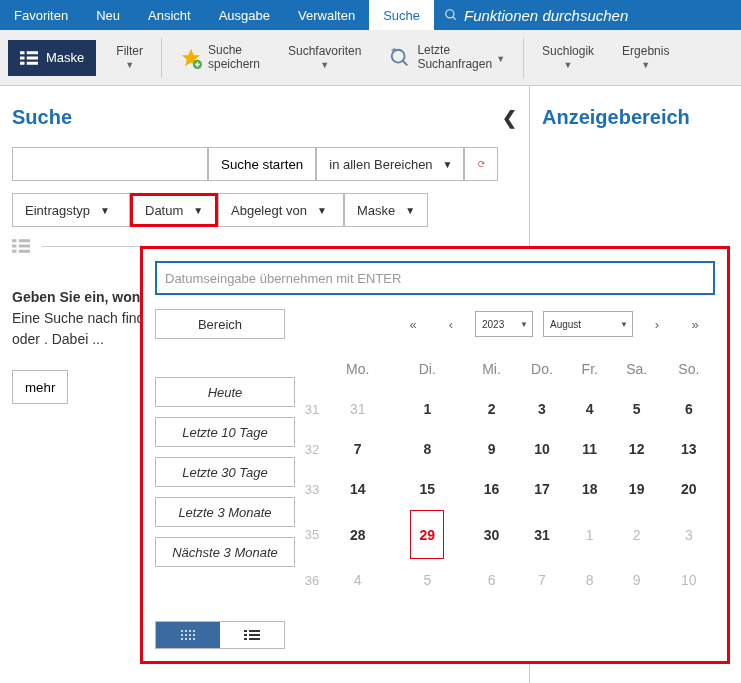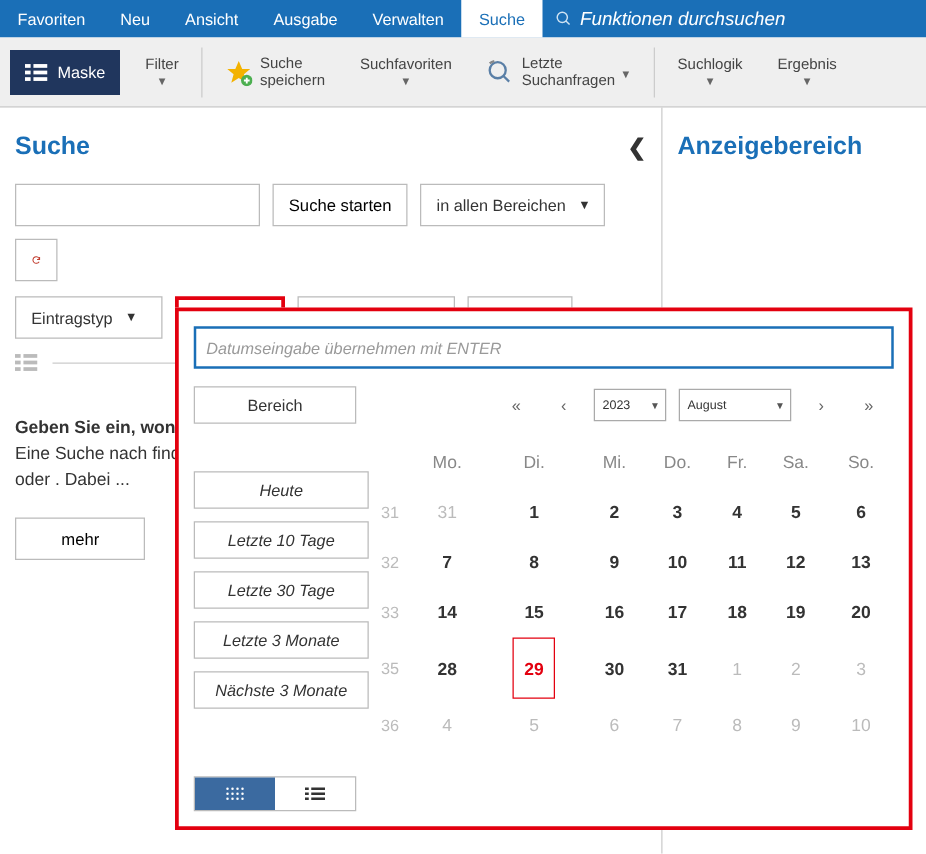--- a/index.html
+++ b/index.html
@@ -24,40 +24,40 @@
   .tb-sep { width:1px; background:#ccc; height:40px; margin:0 4px; }
   .tb-icon { margin-right:6px; }
 
   
   .body { display:flex; height: calc(683px - 30px - 56px); }
   .left { width: 530px; position:relative; padding: 14px 12px; border-right:1px solid #ccc;}
   .right { flex:1; padding: 14px 12px; }
   .h1 { color:#1a6fb7; font-size:20px; font-weight:700; margin:6px 0 18px 0; display:flex; justify-content:space-between; align-items:center;}
   .h1 .chev { color:#333; font-size:18px; cursor:pointer; }
 
-  .row { display:flex; gap:10px; margin-bottom:12px; flex-wrap:wrap;margin-top:10px;}
+  .row { display:flex; margin-bottom:12px; flex-wrap:wrap;margin-top:10px;}
   .inp { height:34px; border:1px solid #bbb; padding:0 8px; background:#fff; }
   .btn { height:34px; border:1px solid #bbb; background:#fff; padding:0 12px; cursor:pointer; display:flex; align-items:center; gap:6px; }
   .dropdown { height:34px; border:1px solid #bbb; background:#fff; padding:0 8px 0 12px; display:flex; align-items:center; gap:10px; cursor:pointer; }
   .dropdown .caret { font-size:10px; color:#333;}
   .refresh { width:34px; justify-content:center; color:#c0392b; }
 
   .hilite-red { border:3px solid #e3000f !important; }
 
   .panel-bar { display:flex; align-items:center; gap:12px; margin-top:10px; color:#888; cursor:pointer;}
   .panel-bar svg { }
   .panel-bar .line { flex:1; height:1px; background:#ccc; }
 
   .helptxt { margin-top:34px; color:#333; font-size:14px; line-height:1.5;}
   .helptxt b { font-weight:700; }
   .mehr { margin-top:20px; }
 
   
   .popup { position:absolute; left:140px; top:246px; width:590px; height:418px; background:#fff; border:3px solid #e3000f; padding:12px; }
-  .popup .date-inp { width:100%; height:34px; border:2px solid #1a6fb7; padding:0 8px; font-style:italic; color:#999; display:flex; align-items:center;}
+  .popup .date-inp { width:100%; height:34px; border:2px solid #1a6fb7; padding:0 8px; color:#999; display:flex; align-items:center;}
   .popup .row2 { display:flex; align-items:center; margin-top:14px; gap:0;}
   .popup .bereich-btn { width:130px; height:30px; border:1px solid #bbb; display:flex; align-items:center; justify-content:center; cursor:pointer;}
   .popup .nav { flex:1; display:flex; align-items:center; justify-content:flex-end; gap:10px; padding-right:6px;}
   .popup .navbtn { width:28px; height:26px; display:flex; align-items:center; justify-content:center; cursor:pointer; color:#666;}
   .popup .sel { height:26px; border:1px solid #aaa; padding:0 18px 0 6px; display:flex; align-items:center; position:relative; cursor:pointer; font-size:10px;}
   .popup .sel::after { content:"▼"; font-size:8px; position:absolute; right:4px; color:#555;}
   .popup .main { display:flex; margin-top:10px;}
   .popup .shortcuts { width:140px; display:flex; flex-direction:column; gap:10px; padding-top:28px;}
   .popup .shortcuts .btn { justify-content:center; font-size:13px; height:30px;font-style:italic;}
   .popup .calarea { flex:1; }
@@ -219,21 +219,21 @@
           </svg>
         <div class="line"></div>
       </div>
 
       <div class="helptxt">
         <b>Geben Sie ein, wonach Sie suchen möchten.</b><br>
         <span>Eine Suche nach </span><span> findet z. B. einen Ordner mit dem Kurznamen </span><br>
         <span> oder </span><span>. Dabei ...</span>
       </div>
       <div class="mehr">
-          <button class="btn" style="padding:0 36px">
+          <button class="btn" style="padding:0 12px">
             <span>mehr</span>
           </button>
         </div>
     </div>
 
     <div class="right">
       <div class="h1">
           <span>Anzeigebereich</span>
         </div>
     </div>

